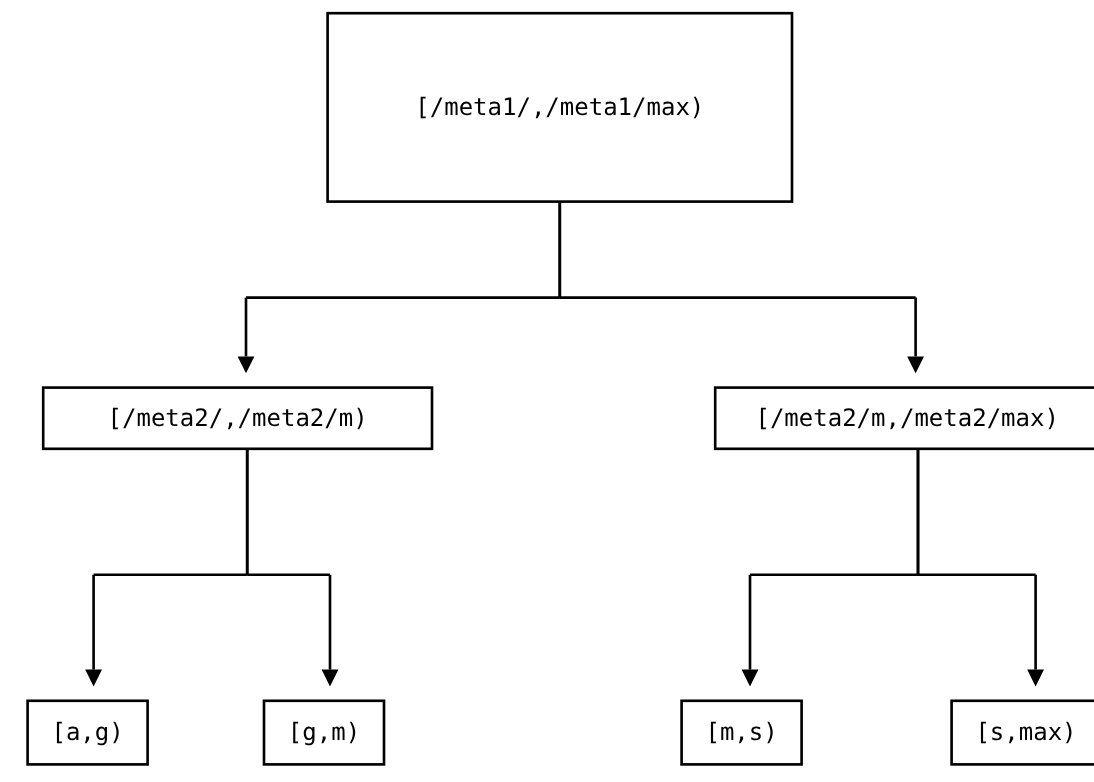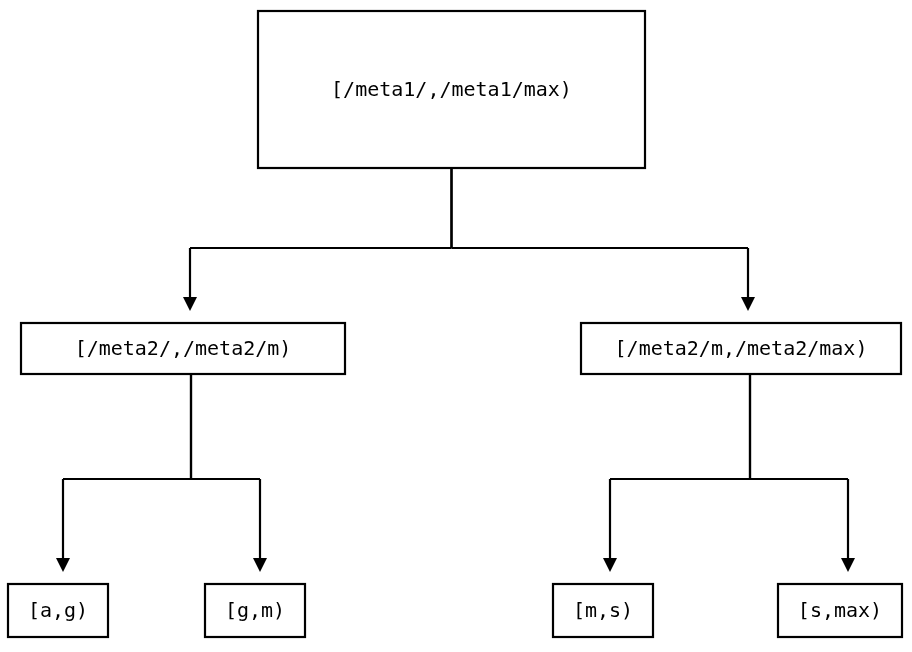--- a/index.html
+++ b/index.html
@@ -12,20 +12,21 @@
     width: 912px;
     height: 652px;
     font-family: "DejaVu Sans Mono", "Liberation Mono", monospace;
     overflow: hidden;
   }
   #diagram-root {
     position: relative;
     width: 740px;
     height: 652px;
     background: #ffffff;
+    padding-left: 15px;
   }
   svg#tree-svg {
     display: block;
     width: 912px;
     height: 652px;
   }
   .node-box {
     fill: #ffffff;
     stroke: #000000;
     stroke-width: 2.2;

